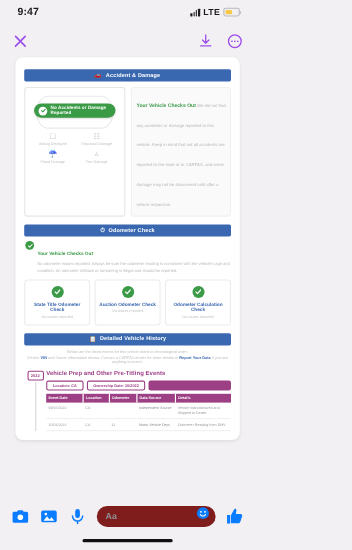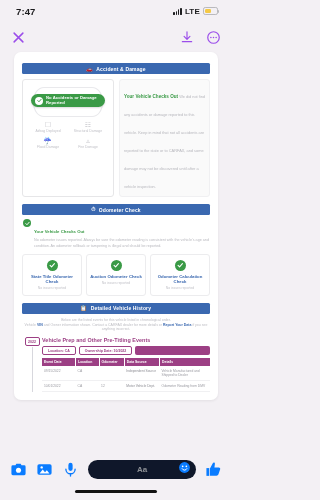--- a/index.html
+++ b/index.html
@@ -161,32 +161,32 @@
   .bottombar{
     position:absolute; left:0; right:0; bottom:0; height:48px;
     display:flex; flex-direction:column; align-items:center;
   }
   .bb-row{
     width:100%; height:34px; display:flex; align-items:center;
     padding:0 10px; gap:9px;
   }
   .bb-ic{ display:flex;align-items:center;justify-content:center;cursor:pointer;flex:0 0 auto;}
   .composer{
-    flex:1; height:19px; background:#0f172a; border-radius:10px;
-    display:flex; align-items:center; padding:0 8px; position:relative;justify-content:center;
+    flex:1; height:19px; background:#7f1d1d; border-radius:10px;
+    display:flex; align-items:center; padding:0 8px; position:relative;
   }
   .composer .ph{ font-size:8px; color:#8e9196; font-weight:600;}
   .composer .emo{ position:absolute; right:5px; top:50%; transform:translateY(-50%);}
   .home-ind{ width:82px;height:3px;background:#111;border-radius:2px;margin-top:4px;}
 </style>
 </head>
 <body>
 
 <div class="statusbar">
-  <div class="status-time">7:47</div>
+  <div class="status-time">9:47</div>
   <div class="status-right">
     <div class="sig">
         <i></i>
         <i></i>
         <i></i>
         <i></i>
       </div>
     <div class="lte">LTE</div>
     <div class="batt">
         <span></span>

